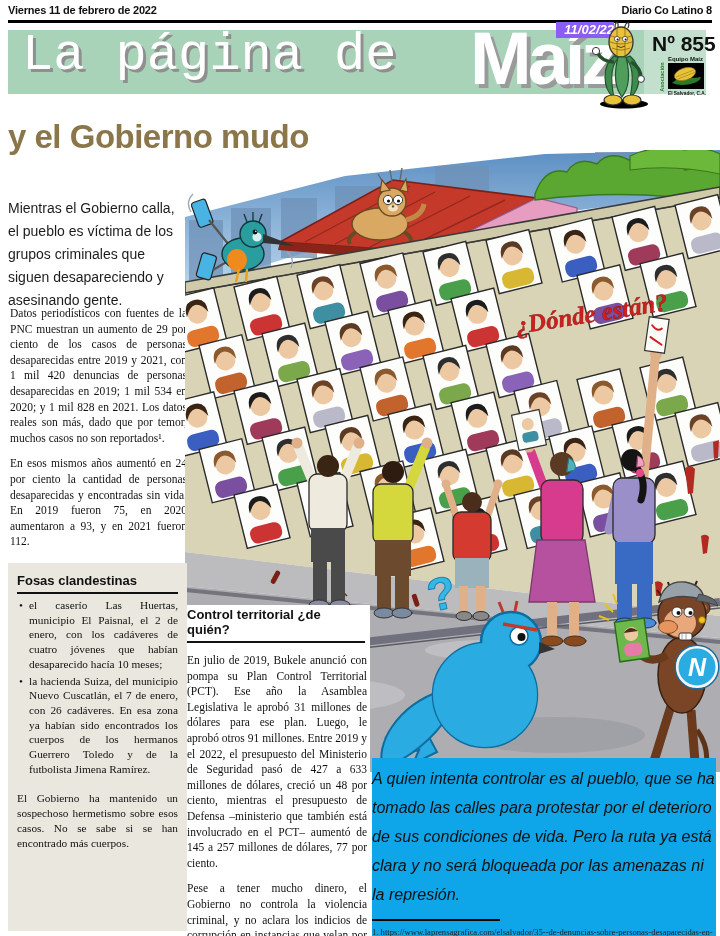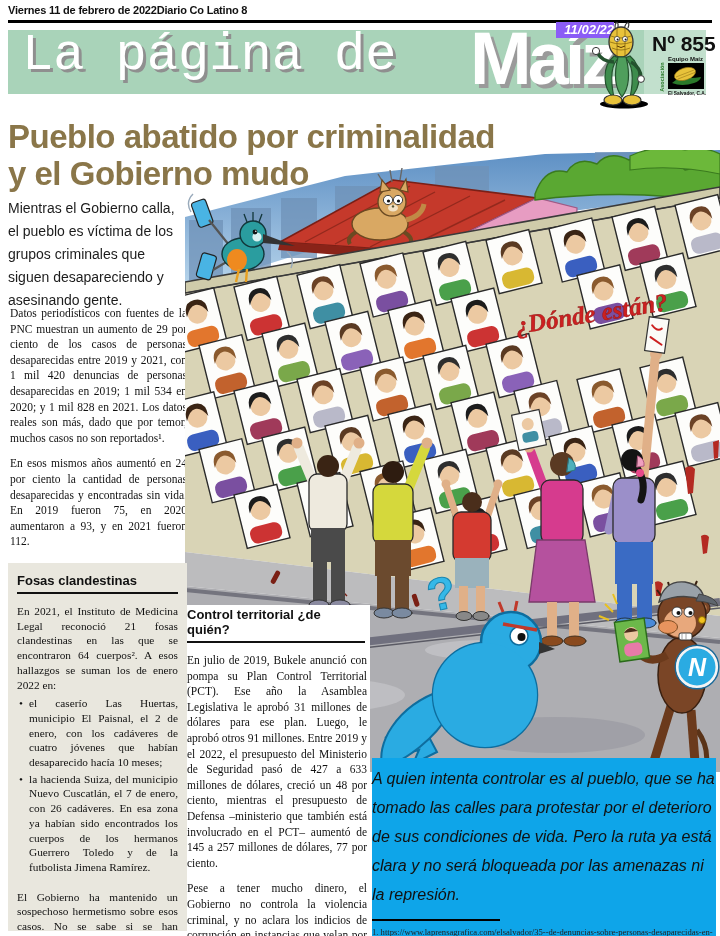--- a/index.html
+++ b/index.html
@@ -1,19 +1,19 @@
 <!DOCTYPE html>
 <html><head>
 <meta charset="utf-8">
 <style>
   html,body{margin:0;padding:0;background:#fff;}
   .page{position:relative;width:720px;height:936px;background:#fff;overflow:hidden;
         font-family:"Liberation Sans",sans-serif;color:#111;}
   
-  .topbar{position:absolute;left:8px;top:4px;width:704px;display:flex;justify-content:flex-start;
+  .topbar{position:absolute;left:8px;top:4px;width:704px;display:flex;justify-content:space-between;
           font-size:11px;font-weight:bold;letter-spacing:-.2px;}
   .toprule{position:absolute;left:8px;top:20px;width:704px;height:3px;background:#000;}
   
   .band{position:absolute;left:8px;top:30px;width:698px;height:64px;background:#a9d3b9;}
   .band-light{position:absolute;left:644px;top:30px;width:62px;height:64px;background:#c2e0cd;}
   .script-title{position:absolute;left:22px;top:26px;font-family:Liberation Mono, monospace;
         font-size:52px;color:#fff;text-shadow:3px 3px 0 #8f8f8f;white-space:nowrap;}
   .maiz-title{position:absolute;left:470px;top:16px;font-size:74px;font-weight:800;letter-spacing:-4px;
         color:#fff;text-shadow:4px 4px 0 #9a9a9a;font-family:"Liberation Sans",sans-serif;}
   .date-badge{position:absolute;left:556px;top:22px;width:58px;height:16px;background:#8b5cf6;color:#fff;
@@ -101,21 +101,20 @@
       <svg width="36" height="26" viewBox="0 0 36 26">
         <path d="M4,20 Q14,24 26,20 Q32,18 33,14 Q22,16 12,14 Z" fill="#2a7a2a"></path>
         <ellipse cx="17" cy="11" rx="11" ry="6" transform="rotate(-18 17 11)" fill="#e8c23a" stroke="#8a6a10" stroke-width=".6"></ellipse>
         <path d="M8,14 L26,7 M10,16 L28,9" stroke="#8a6a10" stroke-width=".5"></path>
       </svg>
     </div>
     <span class="loc">El Salvador, C.A.</span>
   </div>
 
   <h1 class="headline">
-    <span>Pueblo abatido por criminalidad</span>
     <span>y el Gobierno mudo</span>
   </h1>
   <p class="intro">Mientras el Gobierno calla, el pueblo es víctima de los grupos criminales que siguen desapareciendo y asesinando gente.</p>
 
   <svg class="illu" width="535" height="622" viewBox="0 0 535 622">
     <defs>
       <linearGradient id="skyg" x1="0" y1="0" x2="0" y2="1">
         <stop offset="0" stop-color="#5d8fc4"></stop>
           <stop offset="1" stop-color="#b9d6ec"></stop>
       </linearGradient>
@@ -603,21 +602,20 @@
     </g>
   </svg>
 
   <div class="left-col">
     <p class="serif-p">Datos periodísticos con fuentes de la PNC muestran un aumento de 29 por ciento de los casos de personas desaparecidas entre 2019 y 2021, con 1 mil 420 denuncias de personas desaparecidas en 2019; 1 mil 534 en 2020; y 1 mil 828 en 2021. Los datos reales son más, dado que por temor, muchos casos no son reportados¹.</p>
     <p class="serif-p">En esos mismos años aumentó en 24 por ciento la cantidad de personas desaparecidas y encontradas sin vida. En 2019 fueron 75, en 2020 aumentaron a 93, y en 2021 fueron 112.</p>
   </div>
 
   <div class="panel">
     <h2 class="colhead">Fosas clandestinas</h2>
-    <p class="serif-p">En 2021, el Instituto de Medicina Legal reconoció 21 fosas clandestinas en las que se encontraron 64 cuerpos². A esos hallazgos se suman los de enero 2022 en:</p>
     <ul>
       <li>el caserío Las Huertas, municipio El Paisnal, el 2 de enero, con los cadáveres de cuatro jóvenes que habían desaparecido hacía 10 meses;</li>
       <li>la hacienda Suiza, del municipio Nuevo Cuscatlán, el 7 de enero, con 26 cadáveres. En esa zona ya habían sido encontrados los cuerpos de los hermanos Guerrero Toledo y de la futbolista Jimena Ramírez.</li>
     </ul>
     <p class="serif-p">El Gobierno ha mantenido un sospechoso hermetismo sobre esos casos. No se sabe si se han encontrado más cuerpos.</p>
   </div>
 
   <div class="mid-col">
     <h2 class="colhead" style="width:178px">Control territorial ¿de quién?</h2>
     <p class="serif-p">En julio de 2019, Bukele anunció con pompa su Plan Control Territorial (PCT). Ese año la Asamblea Legislativa le aprobó 31 millones de dólares para ese plan. Luego, le aprobó otros 91 millones. Entre 2019 y el 2022, el presupuesto del Ministerio de Seguridad pasó de 427 a 633 millones de dólares, creció un 48 por ciento, mientras el presupuesto de Defensa –ministerio que también está involucrado en el PCT– aumentó de 145 a 257 millones de dólares, 77 por ciento.</p>

